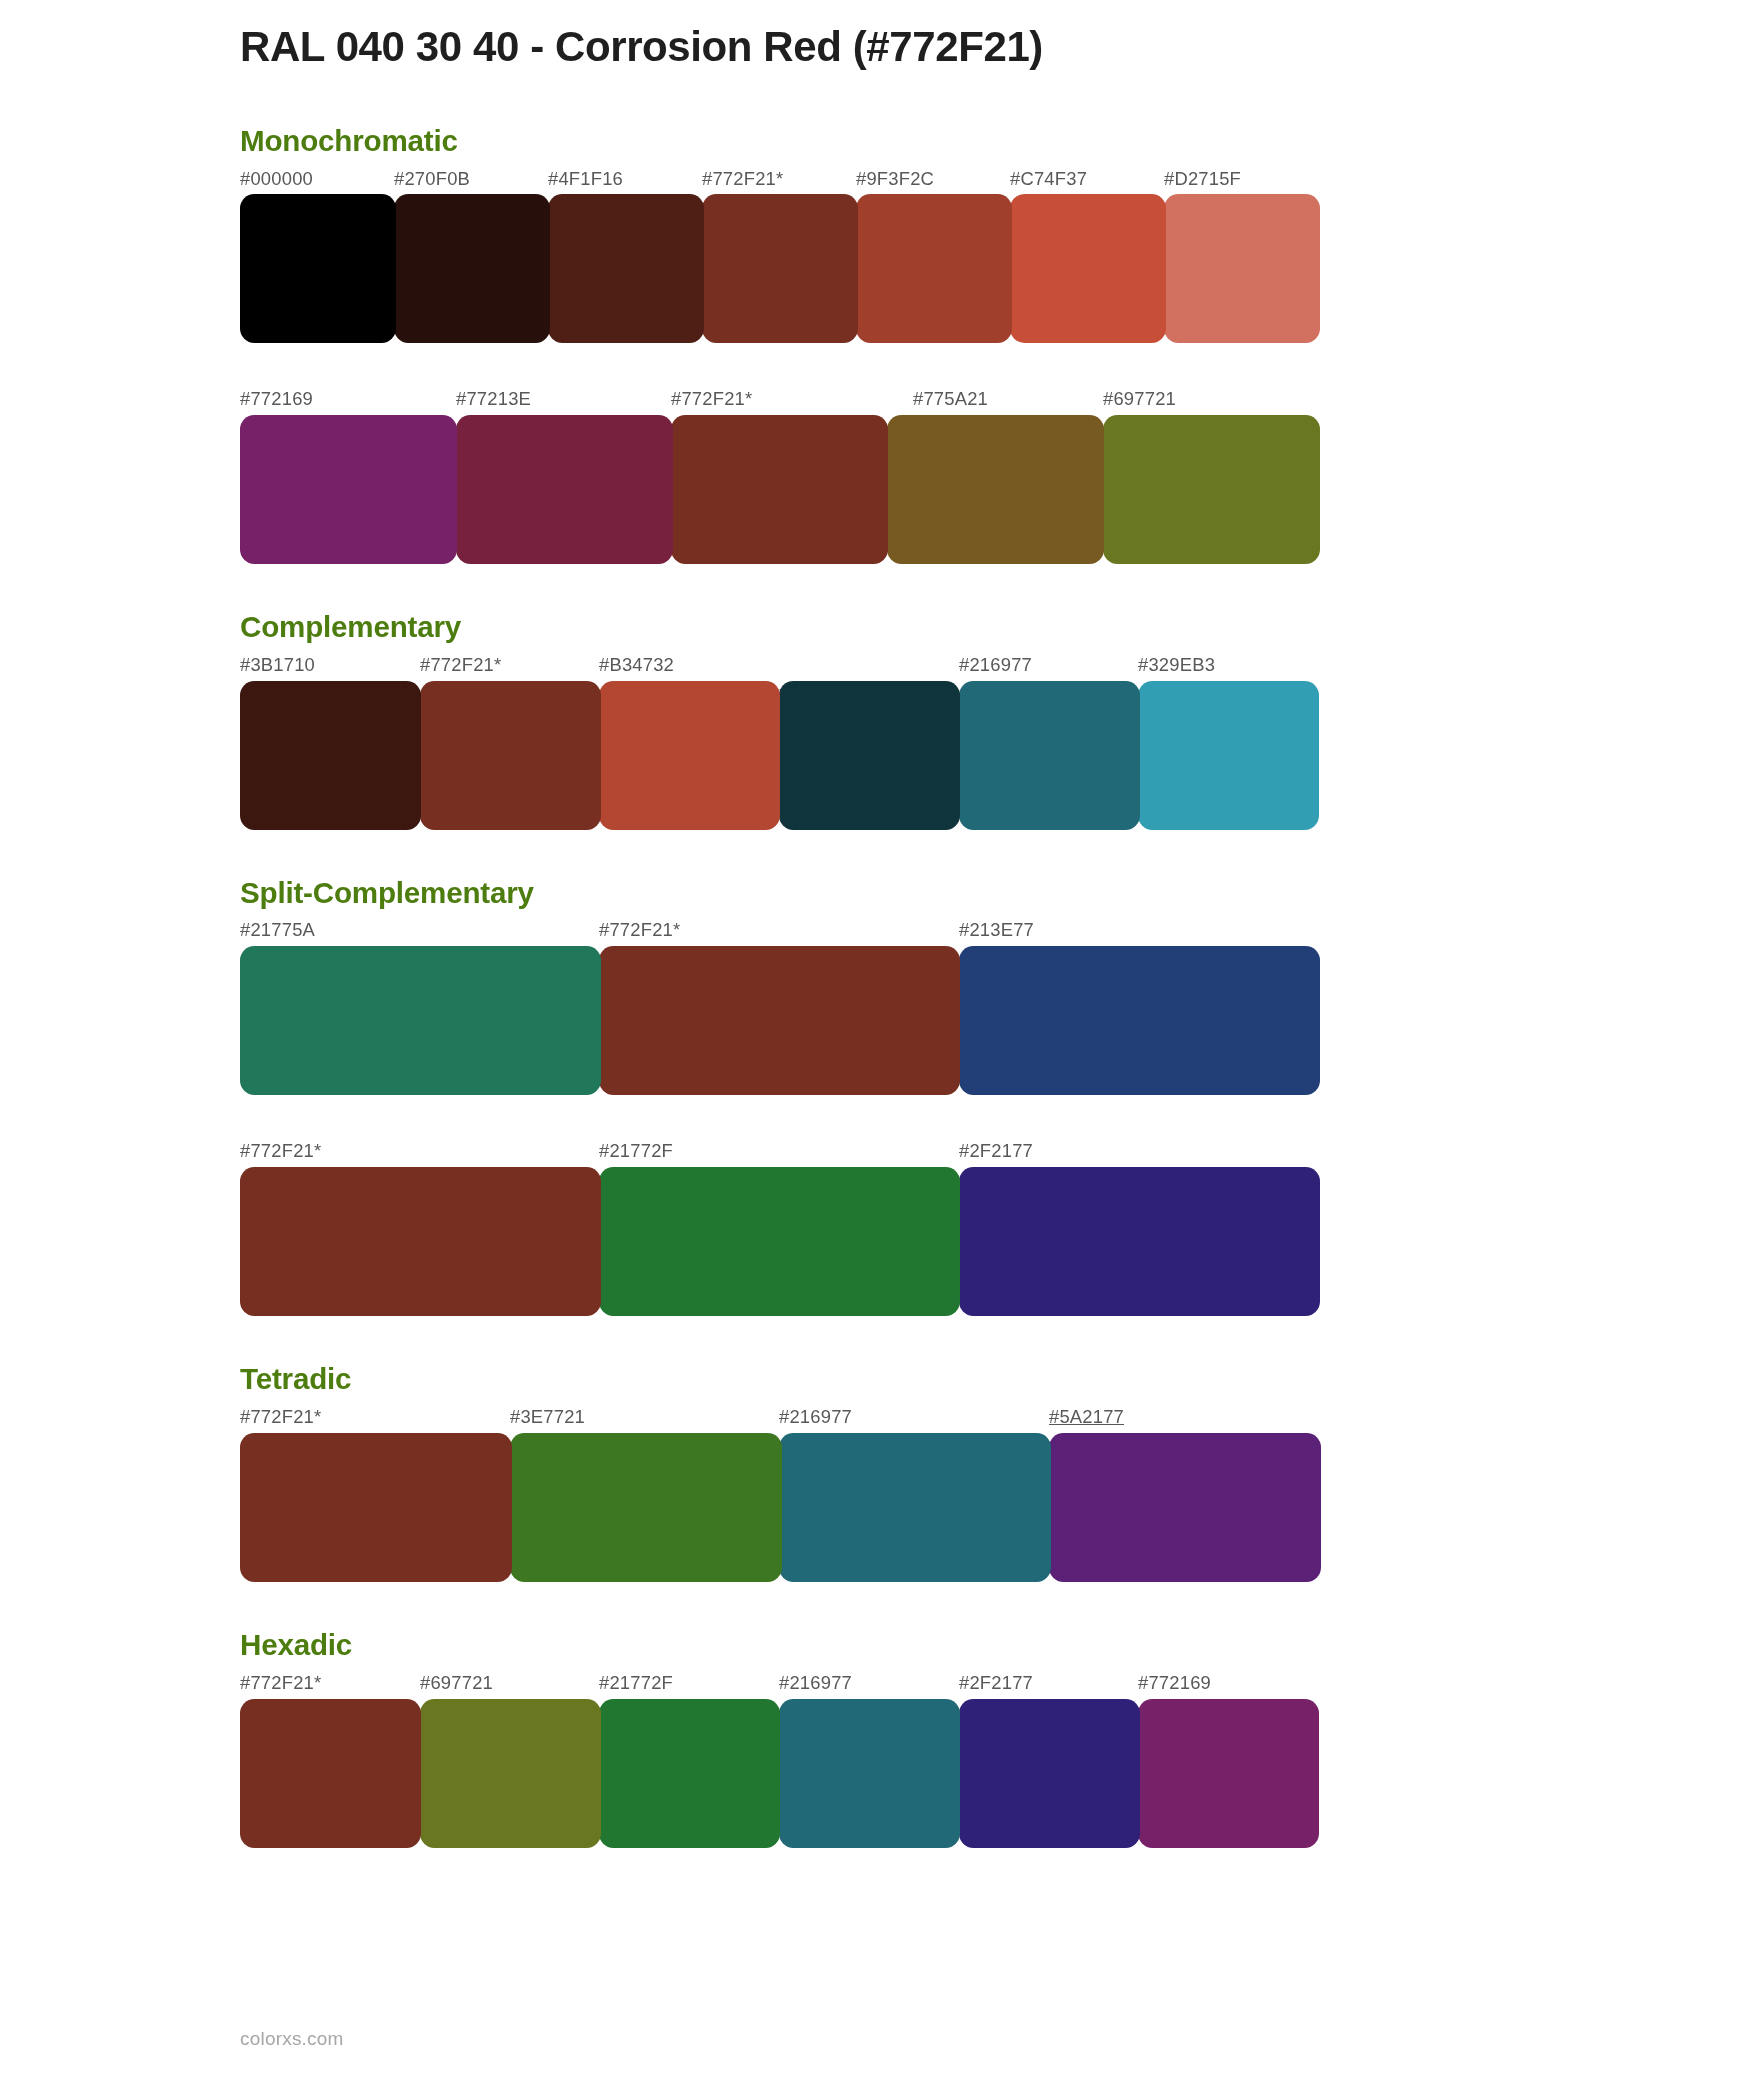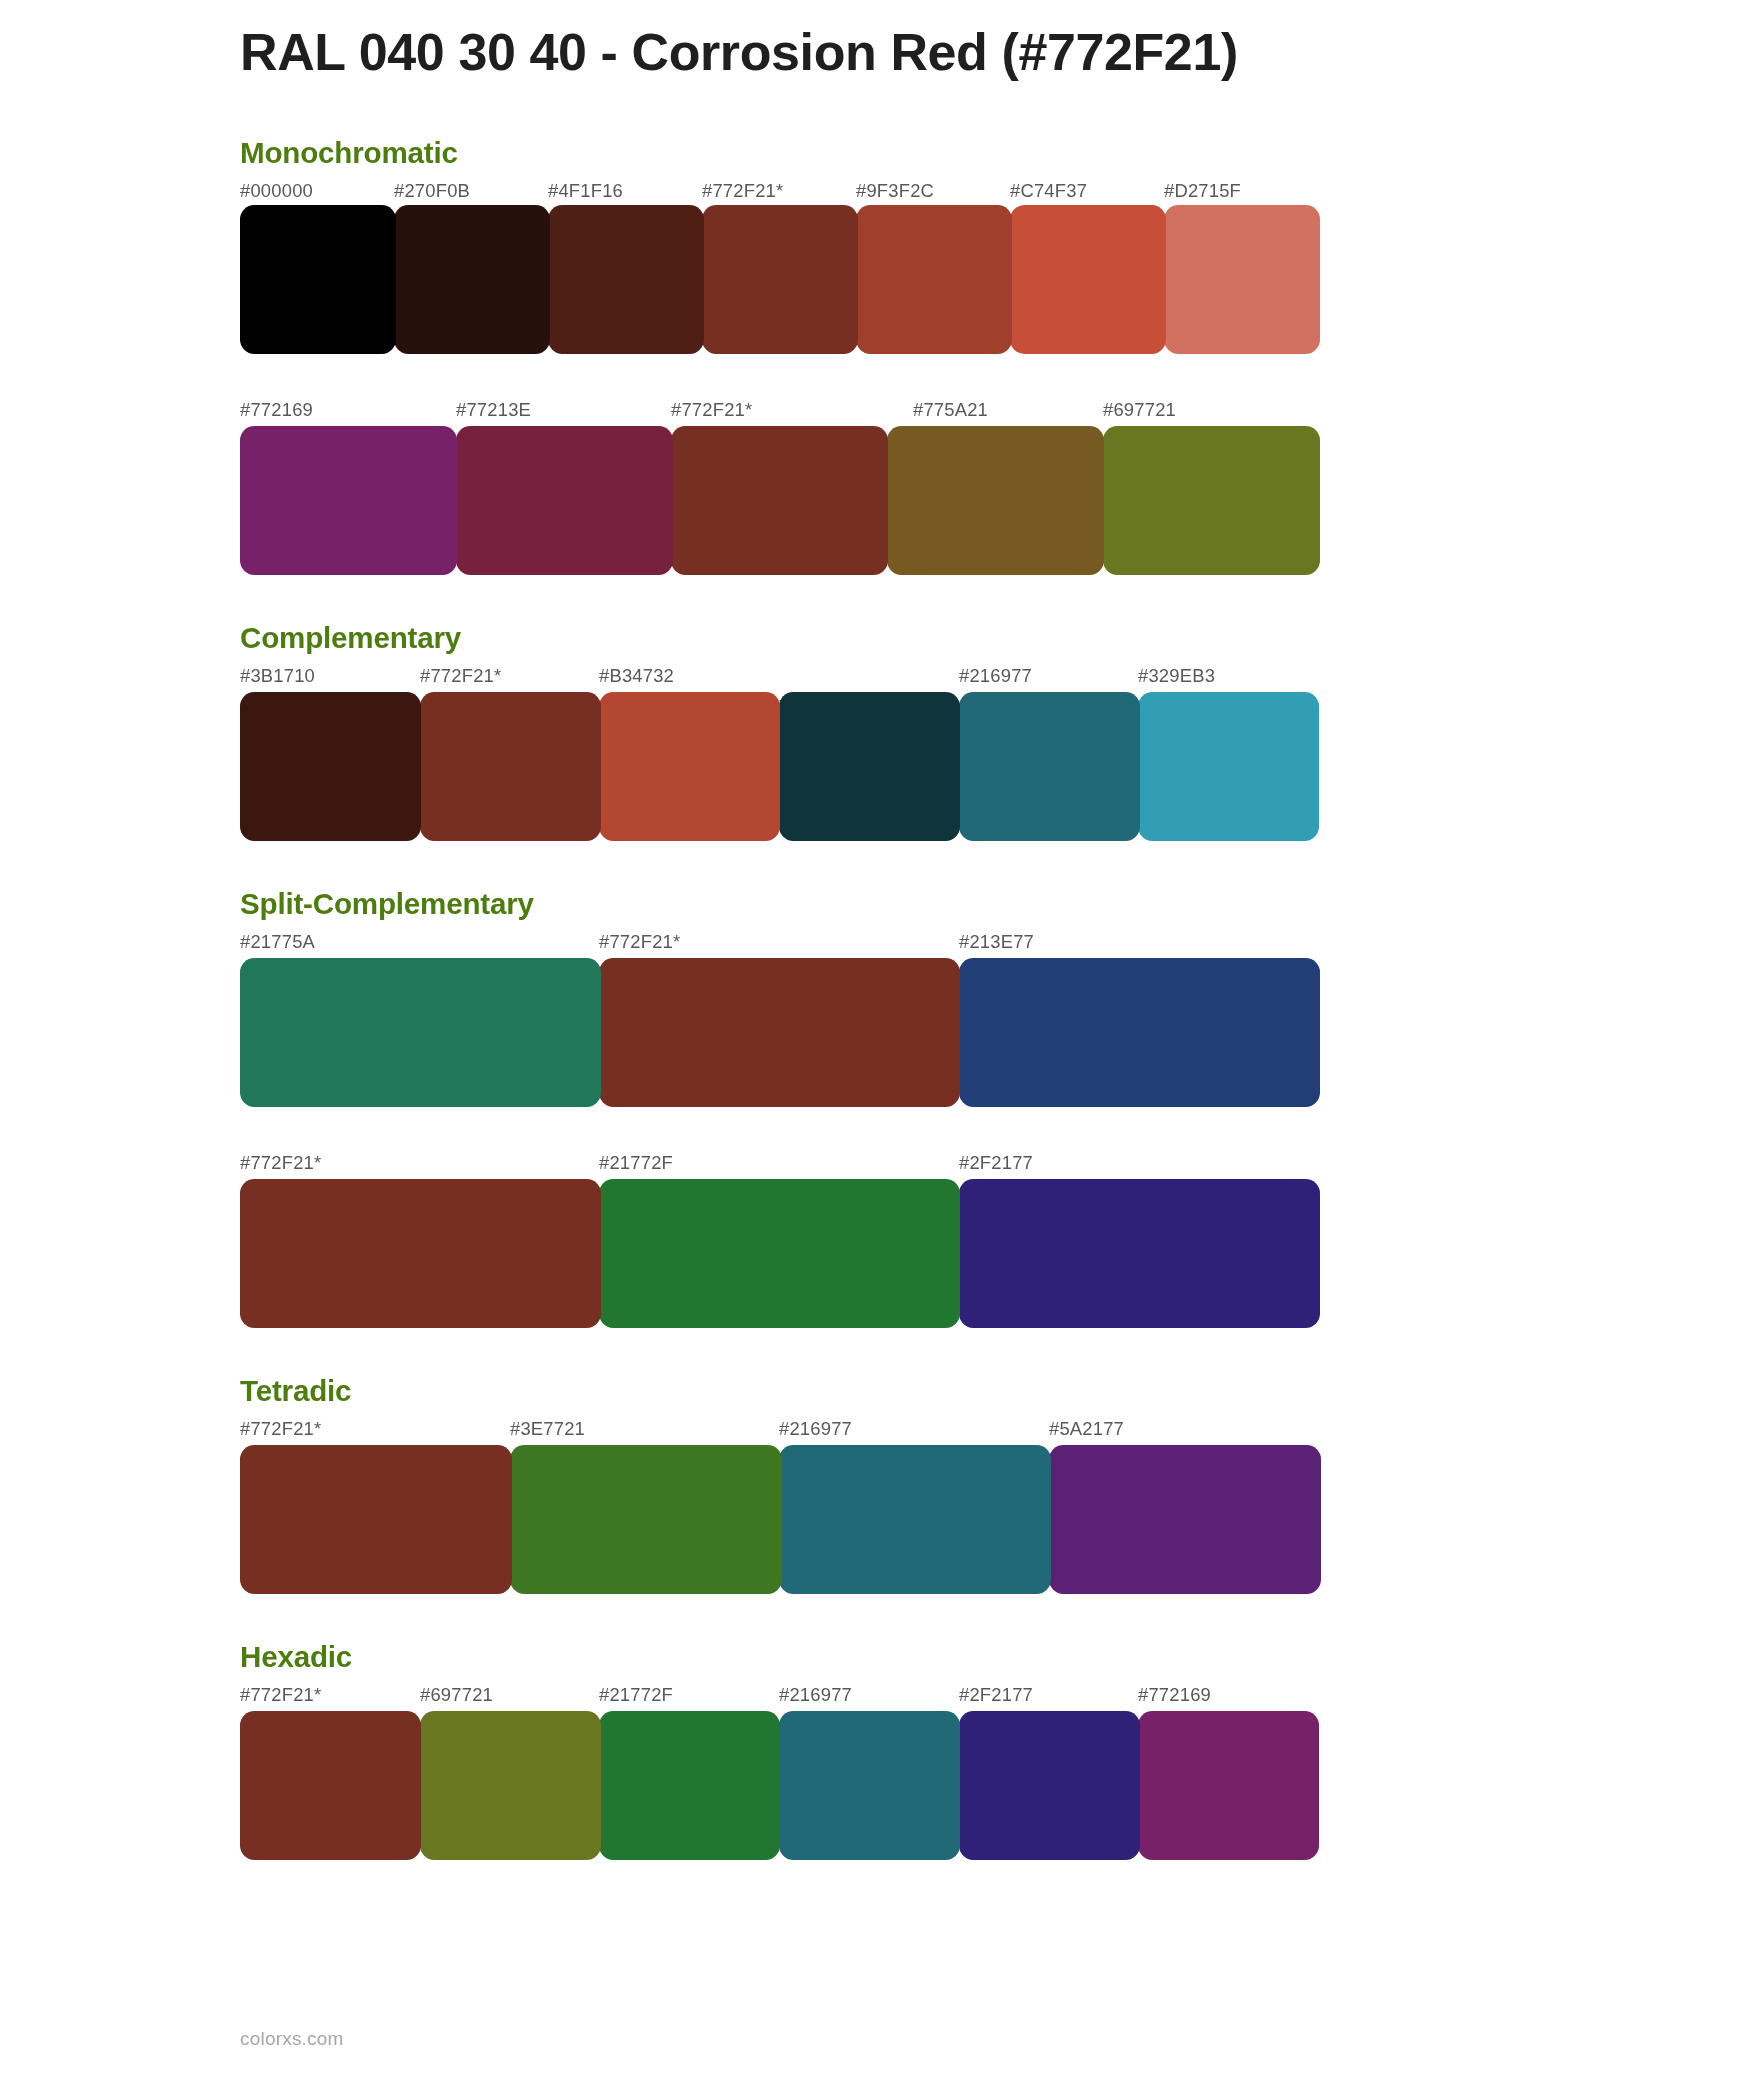--- a/index.html
+++ b/index.html
@@ -19,21 +19,21 @@
     width: 1757px;
     height: 2077px;
     background: #ffffff;
     box-sizing: border-box;
     padding: 0 0 0 0;
   }
   .header {
     padding: 22.4px 0 0 240px;
   }
   .page-title {
-    font-size: 52px;
+    font-size: 42px;
     font-weight: bold;
     color: #1f1f1f;
     letter-spacing: -0.4px;
     line-height: 1.18;
     margin: 0;
     padding: 0;
   }
   .page-subtitle {
     font-size: 34px;
     font-weight: bold;
@@ -187,21 +187,21 @@
           <div class="swatch" title="#21772F" style="left: 359px; width: 361px; background: rgb(33, 119, 47); z-index: 2;"></div>
           <div class="swatch" title="#2F2177" style="left: 719px; width: 361px; background: rgb(47, 33, 119); z-index: 1;"></div>
         </div>
       </div>
       <div class="section">
         <div class="section-title">Tetradic</div>
         <div class="swatch-labels">
           <div class="swatch-label" style="left: 0px;">#772F21*</div>
           <div class="swatch-label" style="left: 270px;">#3E7721</div>
           <div class="swatch-label" style="left: 539px;">#216977</div>
-          <div class="swatch-label" style="left: 809px;">#5A2177</div>
+          <div class="swatch-label" style="left: 809px; text-decoration: underline;">#5A2177</div>
         </div>
         <div class="swatch-row">
           <div class="swatch" title="#772F21*" style="left: 0px; width: 272px; background: rgb(119, 47, 33); z-index: 4;"></div>
           <div class="swatch" title="#3E7721" style="left: 270px; width: 272px; background: rgb(62, 119, 33); z-index: 3;"></div>
           <div class="swatch" title="#216977" style="left: 539px; width: 272px; background: rgb(33, 105, 119); z-index: 2;"></div>
           <div class="swatch" title="#5A2177" style="left: 809px; width: 272px; background: rgb(90, 33, 119); z-index: 1;"></div>
         </div>
       </div>
       <div class="section">
         <div class="section-title">Hexadic</div>

